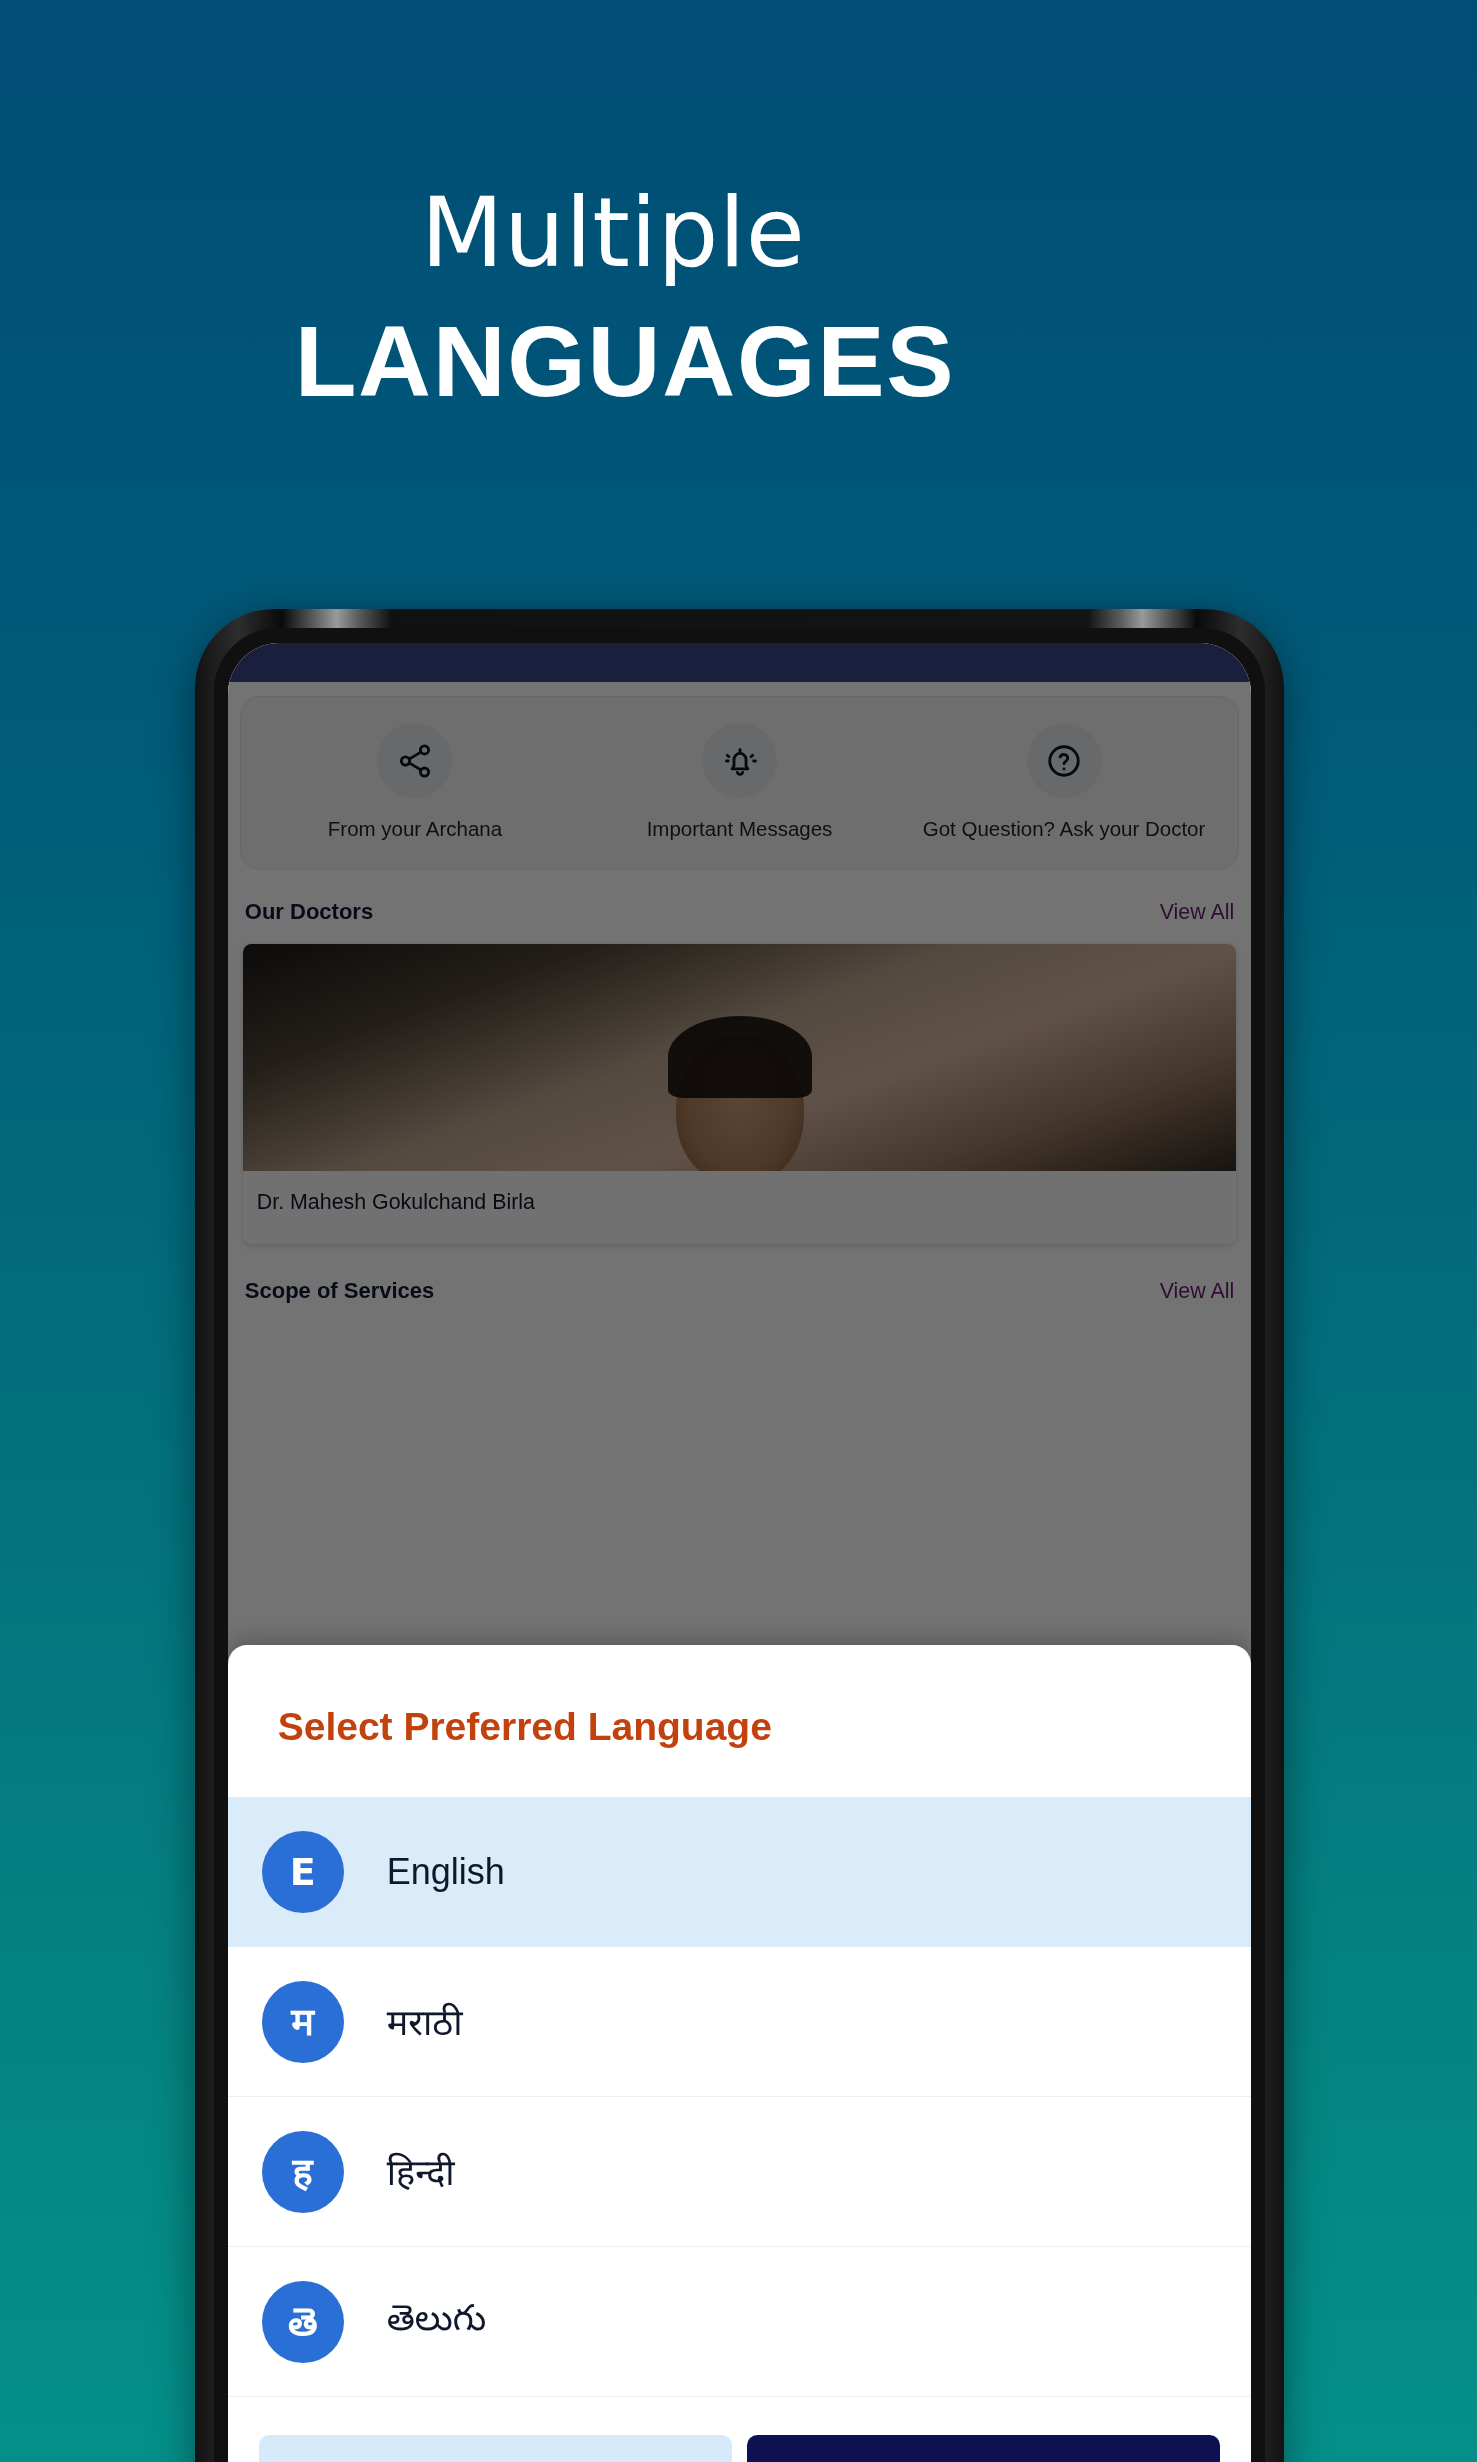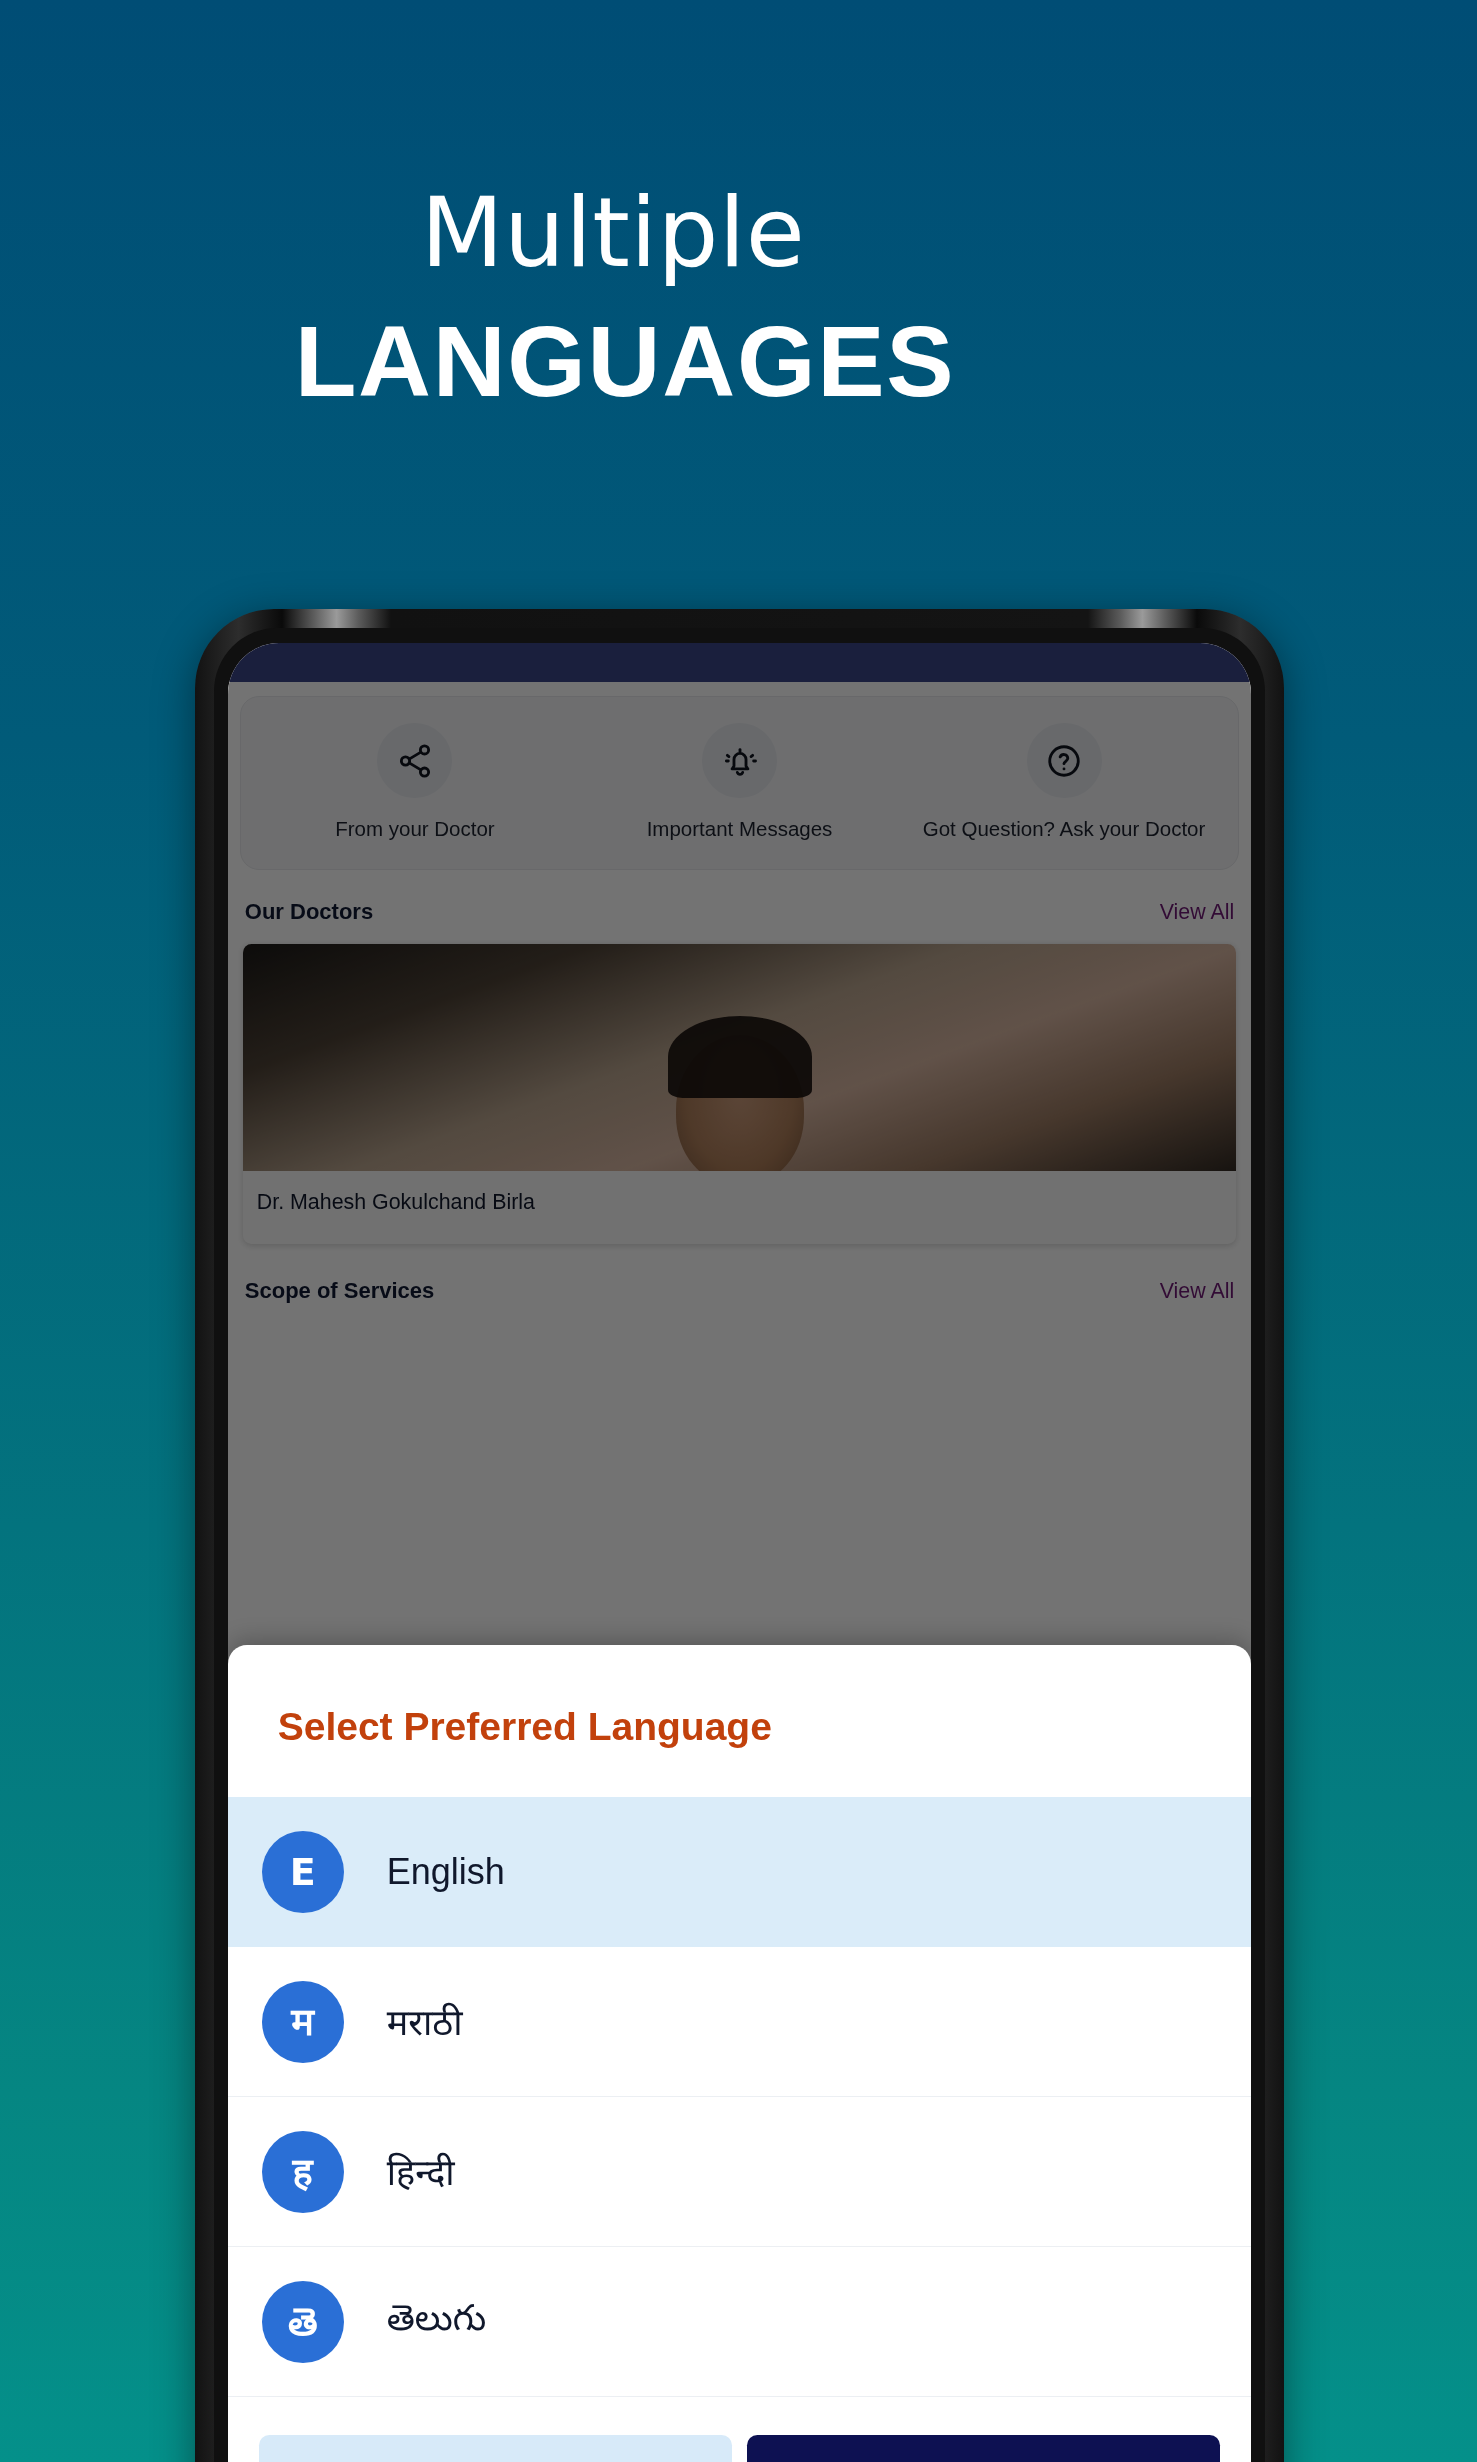--- a/index.html
+++ b/index.html
@@ -223,21 +223,21 @@
             <div class="quick-item">
               <div class="quick-circ">
                 <svg viewBox="0 0 24 24" fill="none" stroke="#10151f" stroke-width="1.8" stroke-linecap="round" stroke-linejoin="round">
                   <circle cx="18" cy="5" r="2.6"></circle>
                   <circle cx="6" cy="12" r="2.6"></circle>
                   <circle cx="18" cy="19" r="2.6"></circle>
                   <line x1="8.3" y1="10.8" x2="15.7" y2="6.4"></line>
                   <line x1="8.3" y1="13.2" x2="15.7" y2="17.6"></line>
                 </svg>
               </div>
-              <div class="quick-label">From your Doctor</div>
+              <div class="quick-label">From your Archana</div>
             </div>
 
             <div class="quick-item">
               <div class="quick-circ">
                 <svg viewBox="0 0 24 24" fill="none" stroke="#10151f" stroke-width="1.8" stroke-linecap="round" stroke-linejoin="round">
                   <path d="M7 17h10l-1.2-1.8V11a3.8 3.8 0 0 0-7.6 0v4.2L7 17z"></path>
                   <path d="M10.3 19.2a1.8 1.8 0 0 0 3.4 0"></path>
                   <path d="M12 6.2V4.8"></path>
                   <path d="M5 9.2 4 8.4M19 9.2l1-.8M4.6 12H3.4M20.6 12h1.2"></path>
                 </svg>

